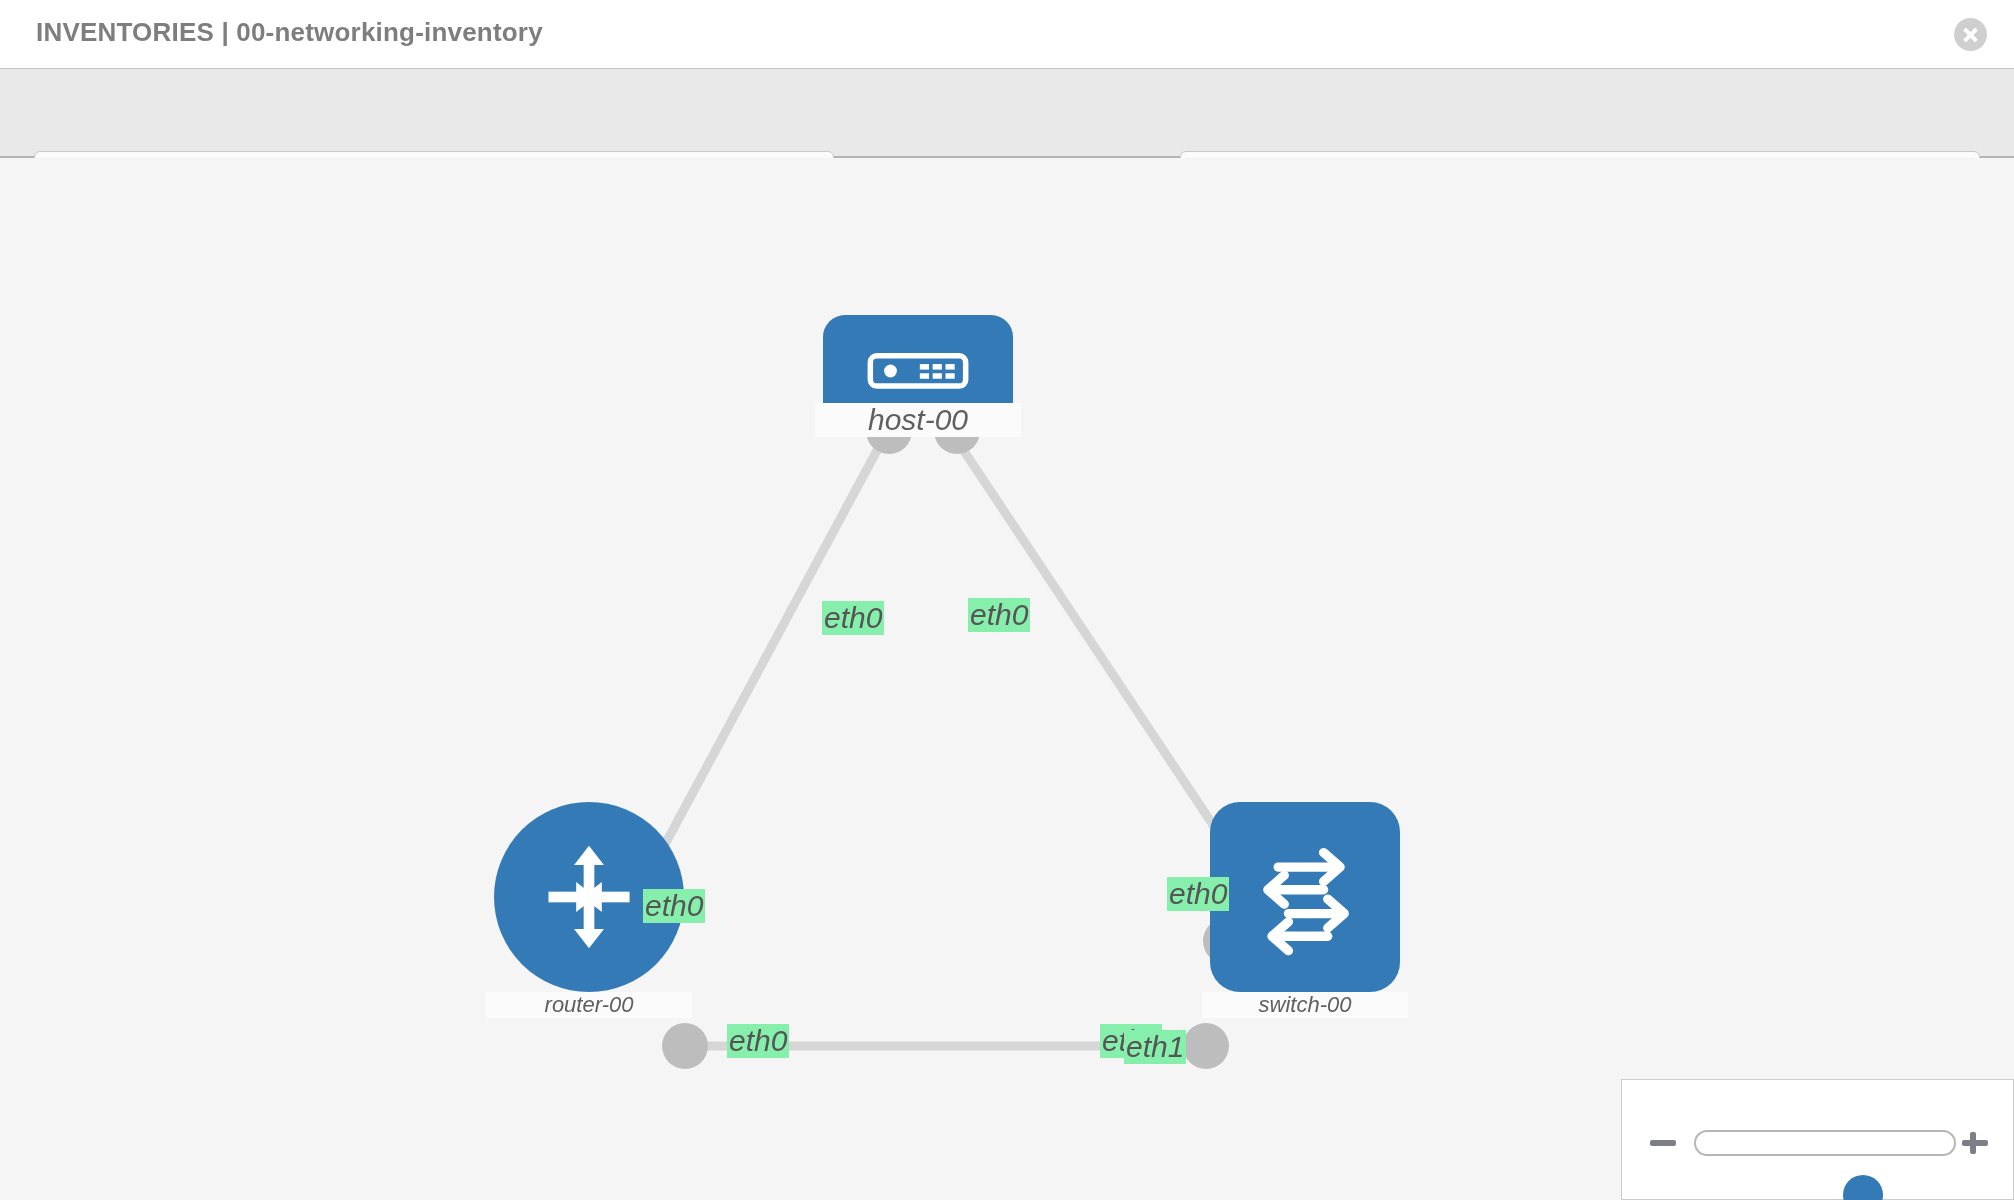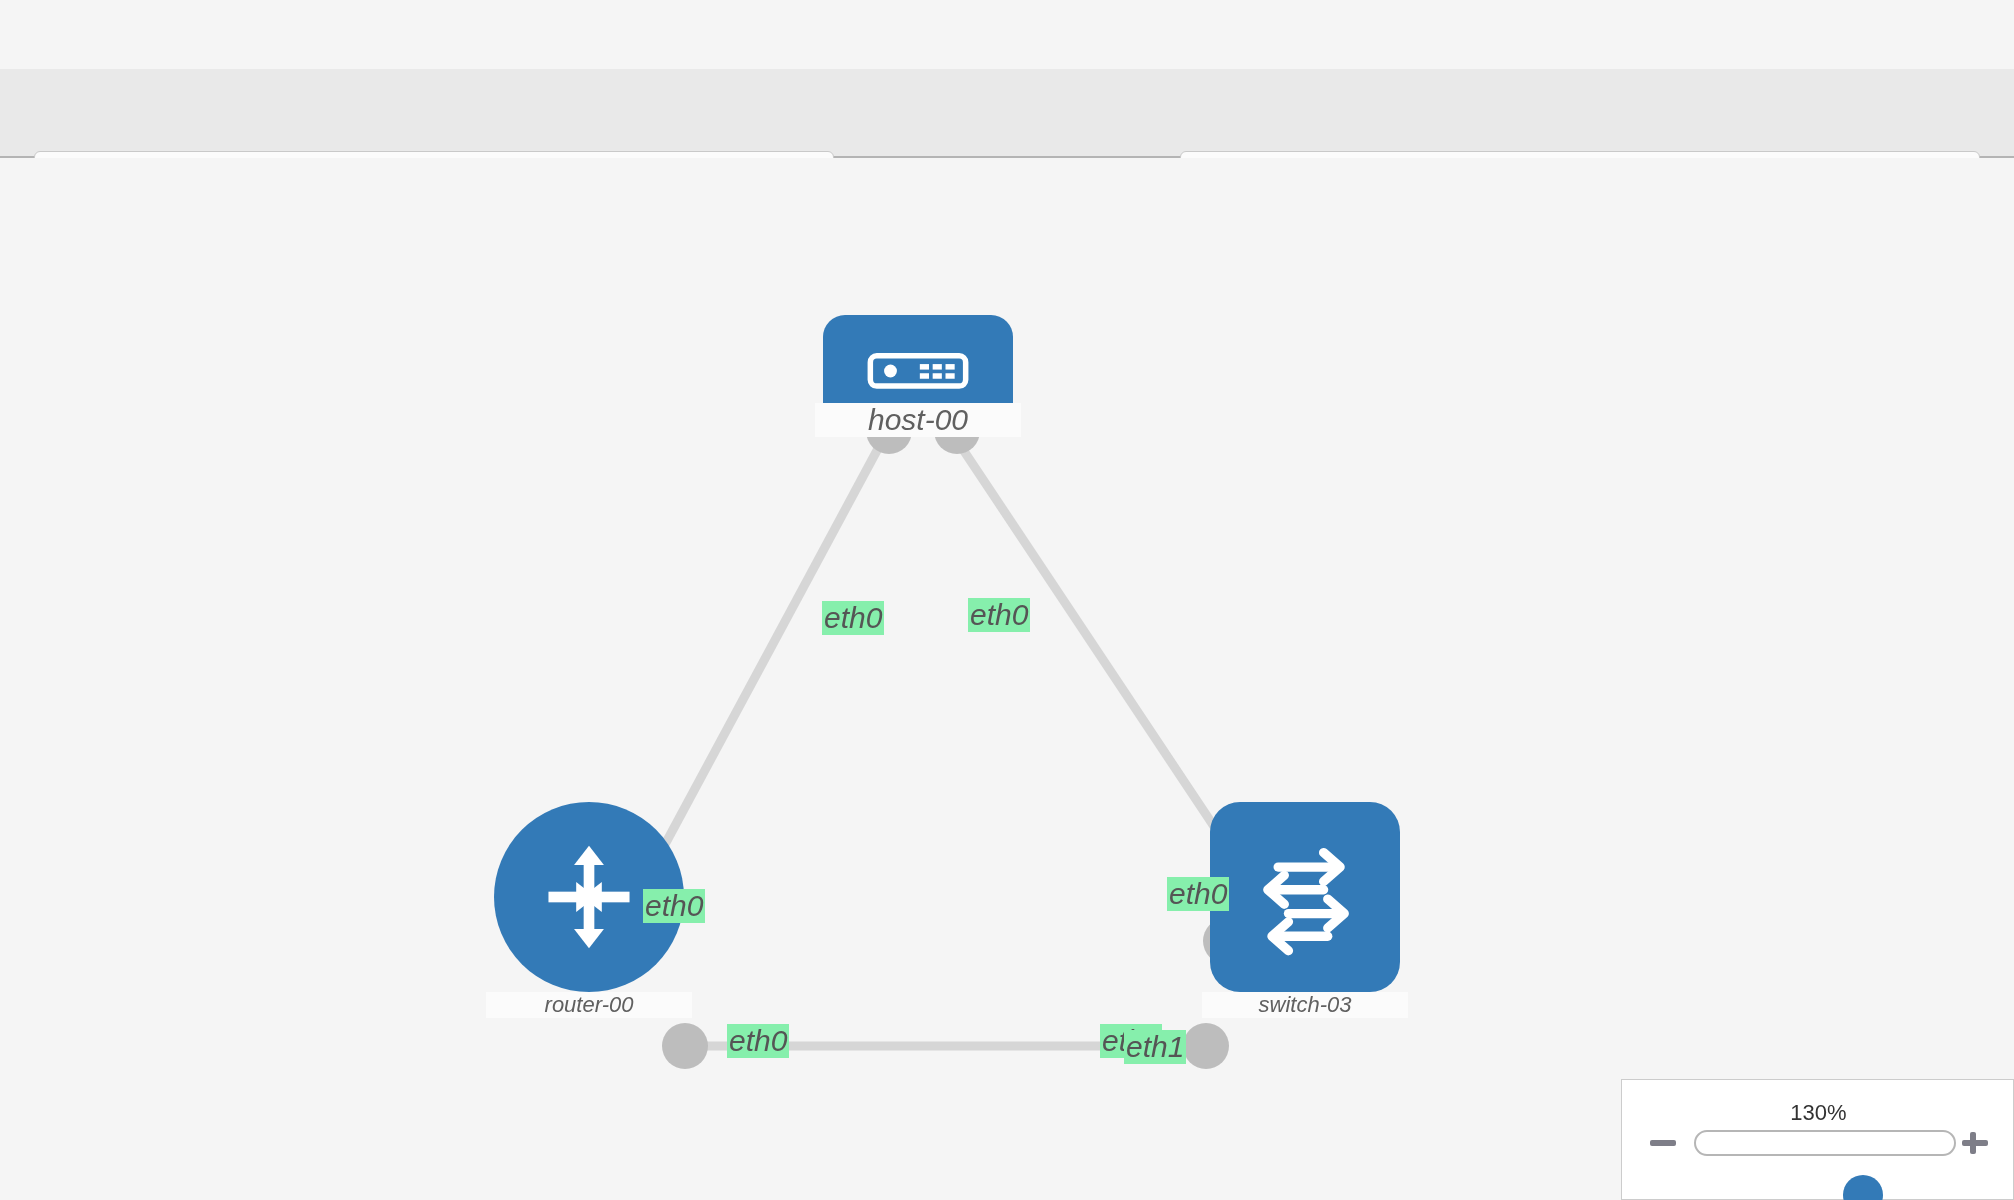--- a/index.html
+++ b/index.html
@@ -161,20 +161,24 @@
     position: absolute; left: 147px; top: 43px;
     width: 40px; height: 40px; border-radius: 50%;
     background: #337ab7; cursor: pointer;
   }
 </style>
 </head>
 <body>
 
 <div id="app">
 
+  <div class="header">
+    <div class="header-title">INVENTORIES | 00-networking-inventory</div>
+    <div class="close-icon"></div>
+  </div>
 
   <div class="toolbar">
 
     <div class="select-box" id="actions-select">
       <span class="sel-text">ACTIONS</span>
       <span class="caret"></span>
     </div>
 
     <div class="tool-icon" id="wrench-btn">
       <svg viewBox="0 0 44 44" width="44" height="44" aria-hidden="true">
@@ -264,36 +268,35 @@
               <line x1="26" y1="53" x2="78" y2="53"></line>
               <polyline points="40,39 24,53 40,67"></polyline>
 
               <line x1="44" y1="76" x2="96" y2="76"></line>
               <polyline points="82,62 98,76 82,90"></polyline>
               <line x1="30" y1="98" x2="82" y2="98"></line>
               <polyline points="44,84 28,98 44,112"></polyline>
             </g>
           </svg>
         </div>
-        <div class="node-label">switch-03</div>
+        <div class="node-label">switch-00</div>
       </div>
 
       <div class="edge-label" style="left:822px;  top:443px;">eth0</div>
       <div class="edge-label" style="left:968px;  top:440px;">eth0</div>
       <div class="edge-label" style="left:643px;  top:731px;">eth0</div>
       <div class="edge-label" style="left:1167px; top:719px;">eth0</div>
       <div class="edge-label" style="left:727px; top:866px;">eth0</div>
       <div class="edge-label" style="left:1100px; top:866px;">eth0</div>
       <div class="edge-label" style="left:1124px; top:872px;">eth1</div>
 
     </div>
   </div>
 
   <div class="zoom-panel">
-    <div class="zoom-level">130%</div>
     <div class="zoom-minus"></div>
     <div class="zoom-track">
       <div class="zoom-thumb"></div>
     </div>
     <div class="zoom-plus"></div>
   </div>
 
 </div>
 
 </body></html>

